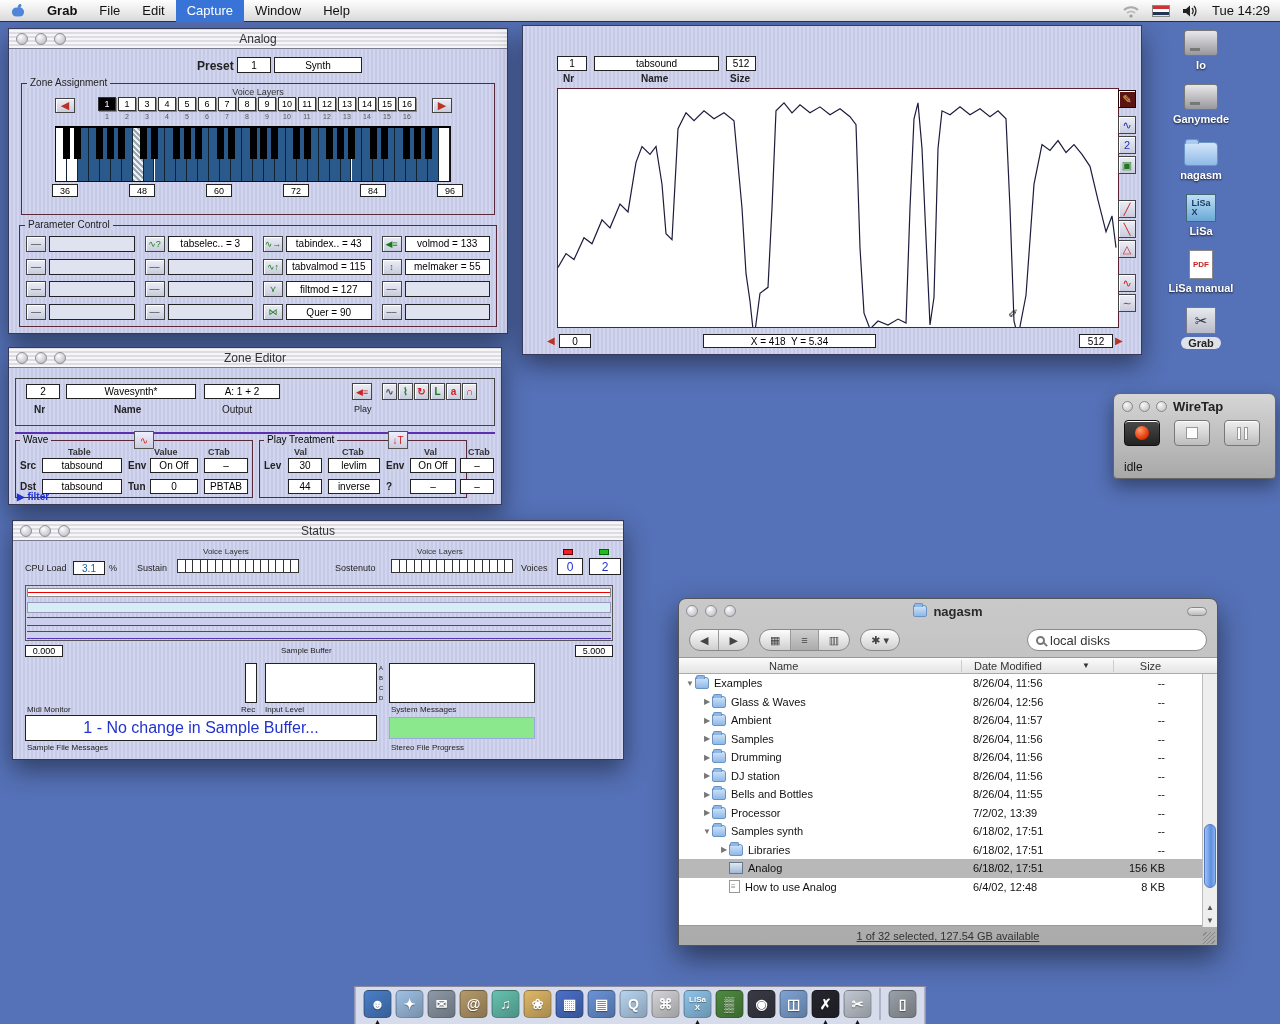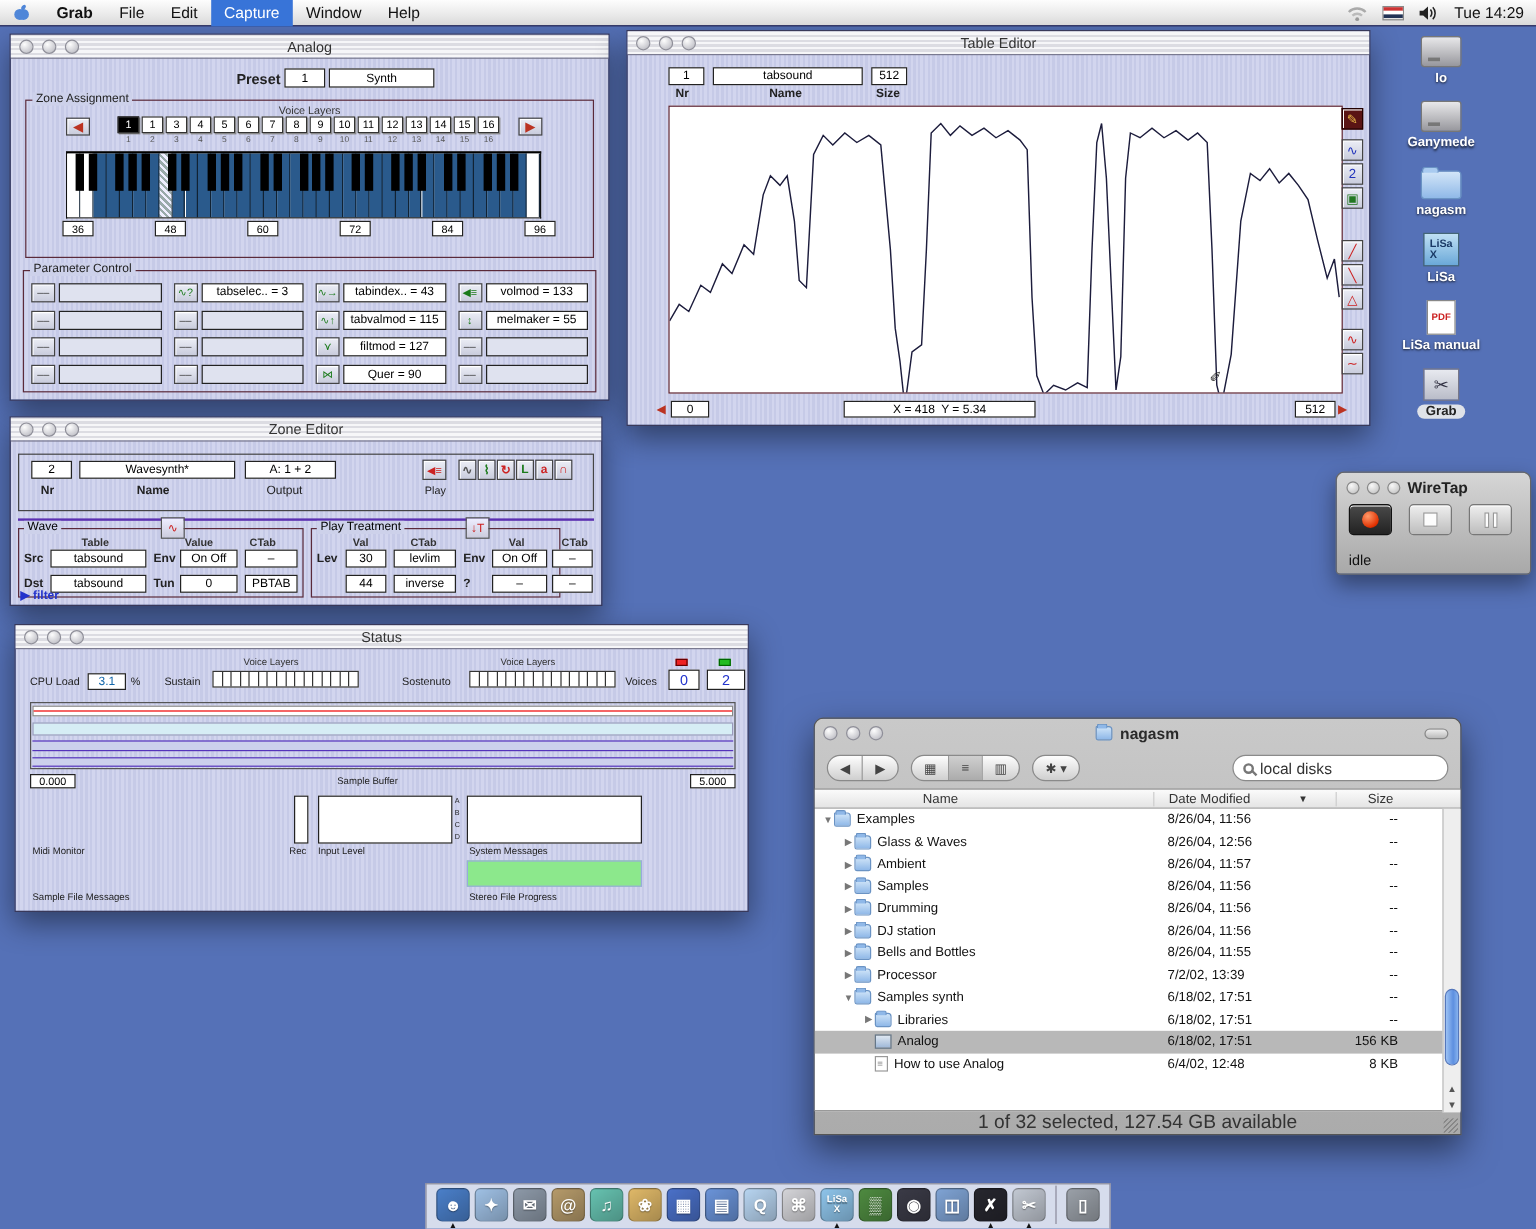--- a/index.html
+++ b/index.html
@@ -143,21 +143,21 @@
   .fic.doc { background:#fff; border:1px solid #999; width:11px; height:13px; }
   .fic.doc::before { content:"≡"; position:absolute; font-size:8px; color:#888; left:1px; top:1px; }
   .fic.image { background:linear-gradient(#eee,#bbb); border:1px solid #777; border-radius:50% 50% 2px 2px; width:11px; height:13px; }
   .fname { white-space:nowrap; }
   .fdate { position:absolute; left:294px; }
   .fsize { position:absolute; left:408px; width:78px; text-align:right; }
   #f-vscroll { position:absolute; right:0; top:75px; width:15px; height:253px; background:#eee; border-left:1px solid #bbb; }
   #f-thumb { position:absolute; left:1px; right:1px; top:150px; height:64px; border-radius:7px;
     background:linear-gradient(90deg,#9cc2f4,#5d8fe0 60%,#86b2ee); border:1px solid #5577bb; }
   .f-arr { position:absolute; left:0; width:14px; height:13px; font-size:8px; color:#555; text-align:center; line-height:13px; }
-  #f-status { height:20px; display:flex; align-items:center; justify-content:center; font-size:16px; color:#333; position:relative; }
+  #f-status { height:20px; display:flex; align-items:center; justify-content:center; font-size:11px; color:#333; position:relative;text-decoration:underline; }
   #f-grip { position:absolute; right:2px; bottom:2px; width:12px; height:12px;
     background:repeating-linear-gradient(135deg,transparent 0 2px,#888 2px 3px); }
 
   
   #dicons { position:absolute; left:1156px; top:30px; width:90px; display:flex; flex-direction:column; align-items:center; gap:13px; }
   .dicon { display:flex; flex-direction:column; align-items:center; gap:3px; }
   .dlabel { font-size:11px; font-weight:bold; color:#fff; text-shadow:0 1px 2px rgba(0,0,0,.8); }
   .dlabel.sel { background:#dfe2e8; color:#222; border-radius:8px; padding:0 7px; text-shadow:none; }
   .ic-disk { width:34px; height:26px; border-radius:3px; background:linear-gradient(#e8e8ea,#b8b8bc 60%,#97979d); border:1px solid #777; position:relative; }
   .ic-disk::after { content:""; position:absolute; left:5px; bottom:4px; width:10px; height:3px; background:#777; }
@@ -434,28 +434,20 @@
         </div>
         <div class="pcell">
           <div class="btn picon" style="color: rgb(51, 51, 51);">––</div>
           <div class="field pfield empty"></div>
         </div>
       </div>
   </div>
 </div>
 
 <div class="win" id="teditor">
-  <div class="tbar">
-    <div class="lights">
-      <div class="lt"></div>
-      <div class="lt"></div>
-      <div class="lt"></div>
-    </div>
-    <span class="ttl">Table Editor</span>
-  </div>
   <div id="te-fields">
     <div class="field" style="position:absolute;left:34px;top:0;width:30px;height:15px">1</div>
     <div class="field" style="position:absolute;left:71px;top:0;width:125px;height:15px">tabsound</div>
     <div class="field" style="position:absolute;left:203px;top:0;width:30px;height:15px">512</div>
     <span class="blabel" style="position:absolute;left:40px;top:17px">Nr</span>
     <span class="blabel" style="position:absolute;left:118px;top:17px">Name</span>
     <span class="blabel" style="position:absolute;left:207px;top:17px">Size</span>
   </div>
   <div id="te-wave">
     <svg id="wave-svg" width="560" height="238" viewBox="0 0 560 240" preserveAspectRatio="none">
@@ -470,21 +462,21 @@
       <div class="btn ttool" style="color: rgb(34, 119, 34);">▣</div>
       <div class="btn ttool" style="color: rgb(204, 34, 34); margin-top: 26px;">╱</div>
       <div class="btn ttool" style="color: rgb(204, 34, 34);">╲</div>
       <div class="btn ttool" style="color: rgb(204, 34, 34);">△</div>
       <div class="btn ttool" style="color: rgb(204, 34, 34); margin-top: 16px;">∿</div>
       <div class="btn ttool" style="color: rgb(204, 34, 34);">∼</div>
     </div>
   <div id="te-foot">
     <span class="red-arrow" style="position:absolute;left:24px;top:1px;font-size:10px">◀</span>
     <div class="field" style="position:absolute;left:36px;top:0;width:32px;height:14px">0</div>
-    <div class="field" style="position:absolute;left:180px;top:0;width:160px;height:14px">X = 418  Y = 5.34</div>
+    <div class="field" style="position:absolute;left:180px;top:0;width:173px;height:14px">X = 418  Y = 5.34</div>
     <div class="field" style="position:absolute;left:556px;top:0;width:34px;height:14px">512</div>
     <span class="red-arrow" style="position:absolute;left:592px;top:1px;font-size:10px">▶</span>
   </div>
 </div>
 
 <div class="win" id="zeditor">
   <div class="tbar">
     <div class="lights">
       <div class="lt"></div>
       <div class="lt"></div>
@@ -628,20 +620,21 @@
 
   <div class="field" style="position:absolute;left:232px;top:142px;width:12px;height:40px"></div>
   <div class="field" style="position:absolute;left:252px;top:142px;width:112px;height:40px"></div>
   <div style="position:absolute;left:366px;top:142px;font-size:6px;line-height:10px;color:#222">A<br>B<br>C<br>D</div>
   <div class="field" style="position:absolute;left:376px;top:142px;width:146px;height:40px"></div>
   <span class="under" style="left:14px;top:184px">Midi Monitor</span>
   <span class="under" style="left:228px;top:184px">Rec</span>
   <span class="under" style="left:252px;top:184px">Input Level</span>
   <span class="under" style="left:378px;top:184px">System Messages</span>
 
+  <div class="field" style="position:absolute;left:12px;top:194px;width:352px;height:26px;font-size:16px;color:#23c">1 - No change in Sample Buffer...</div>
   <div id="sysmsg-green" style="left:376px;top:196px;width:146px;height:22px"></div>
   <span class="under" style="left:14px;top:222px">Sample File Messages</span>
   <span class="under" style="left:378px;top:222px">Stereo File Progress</span>
 </div>
 
 <div id="wiretap">
   <div id="wt-title">
     <div class="wt-lt"></div>
     <div class="wt-lt"></div>
     <div class="wt-lt"></div>

